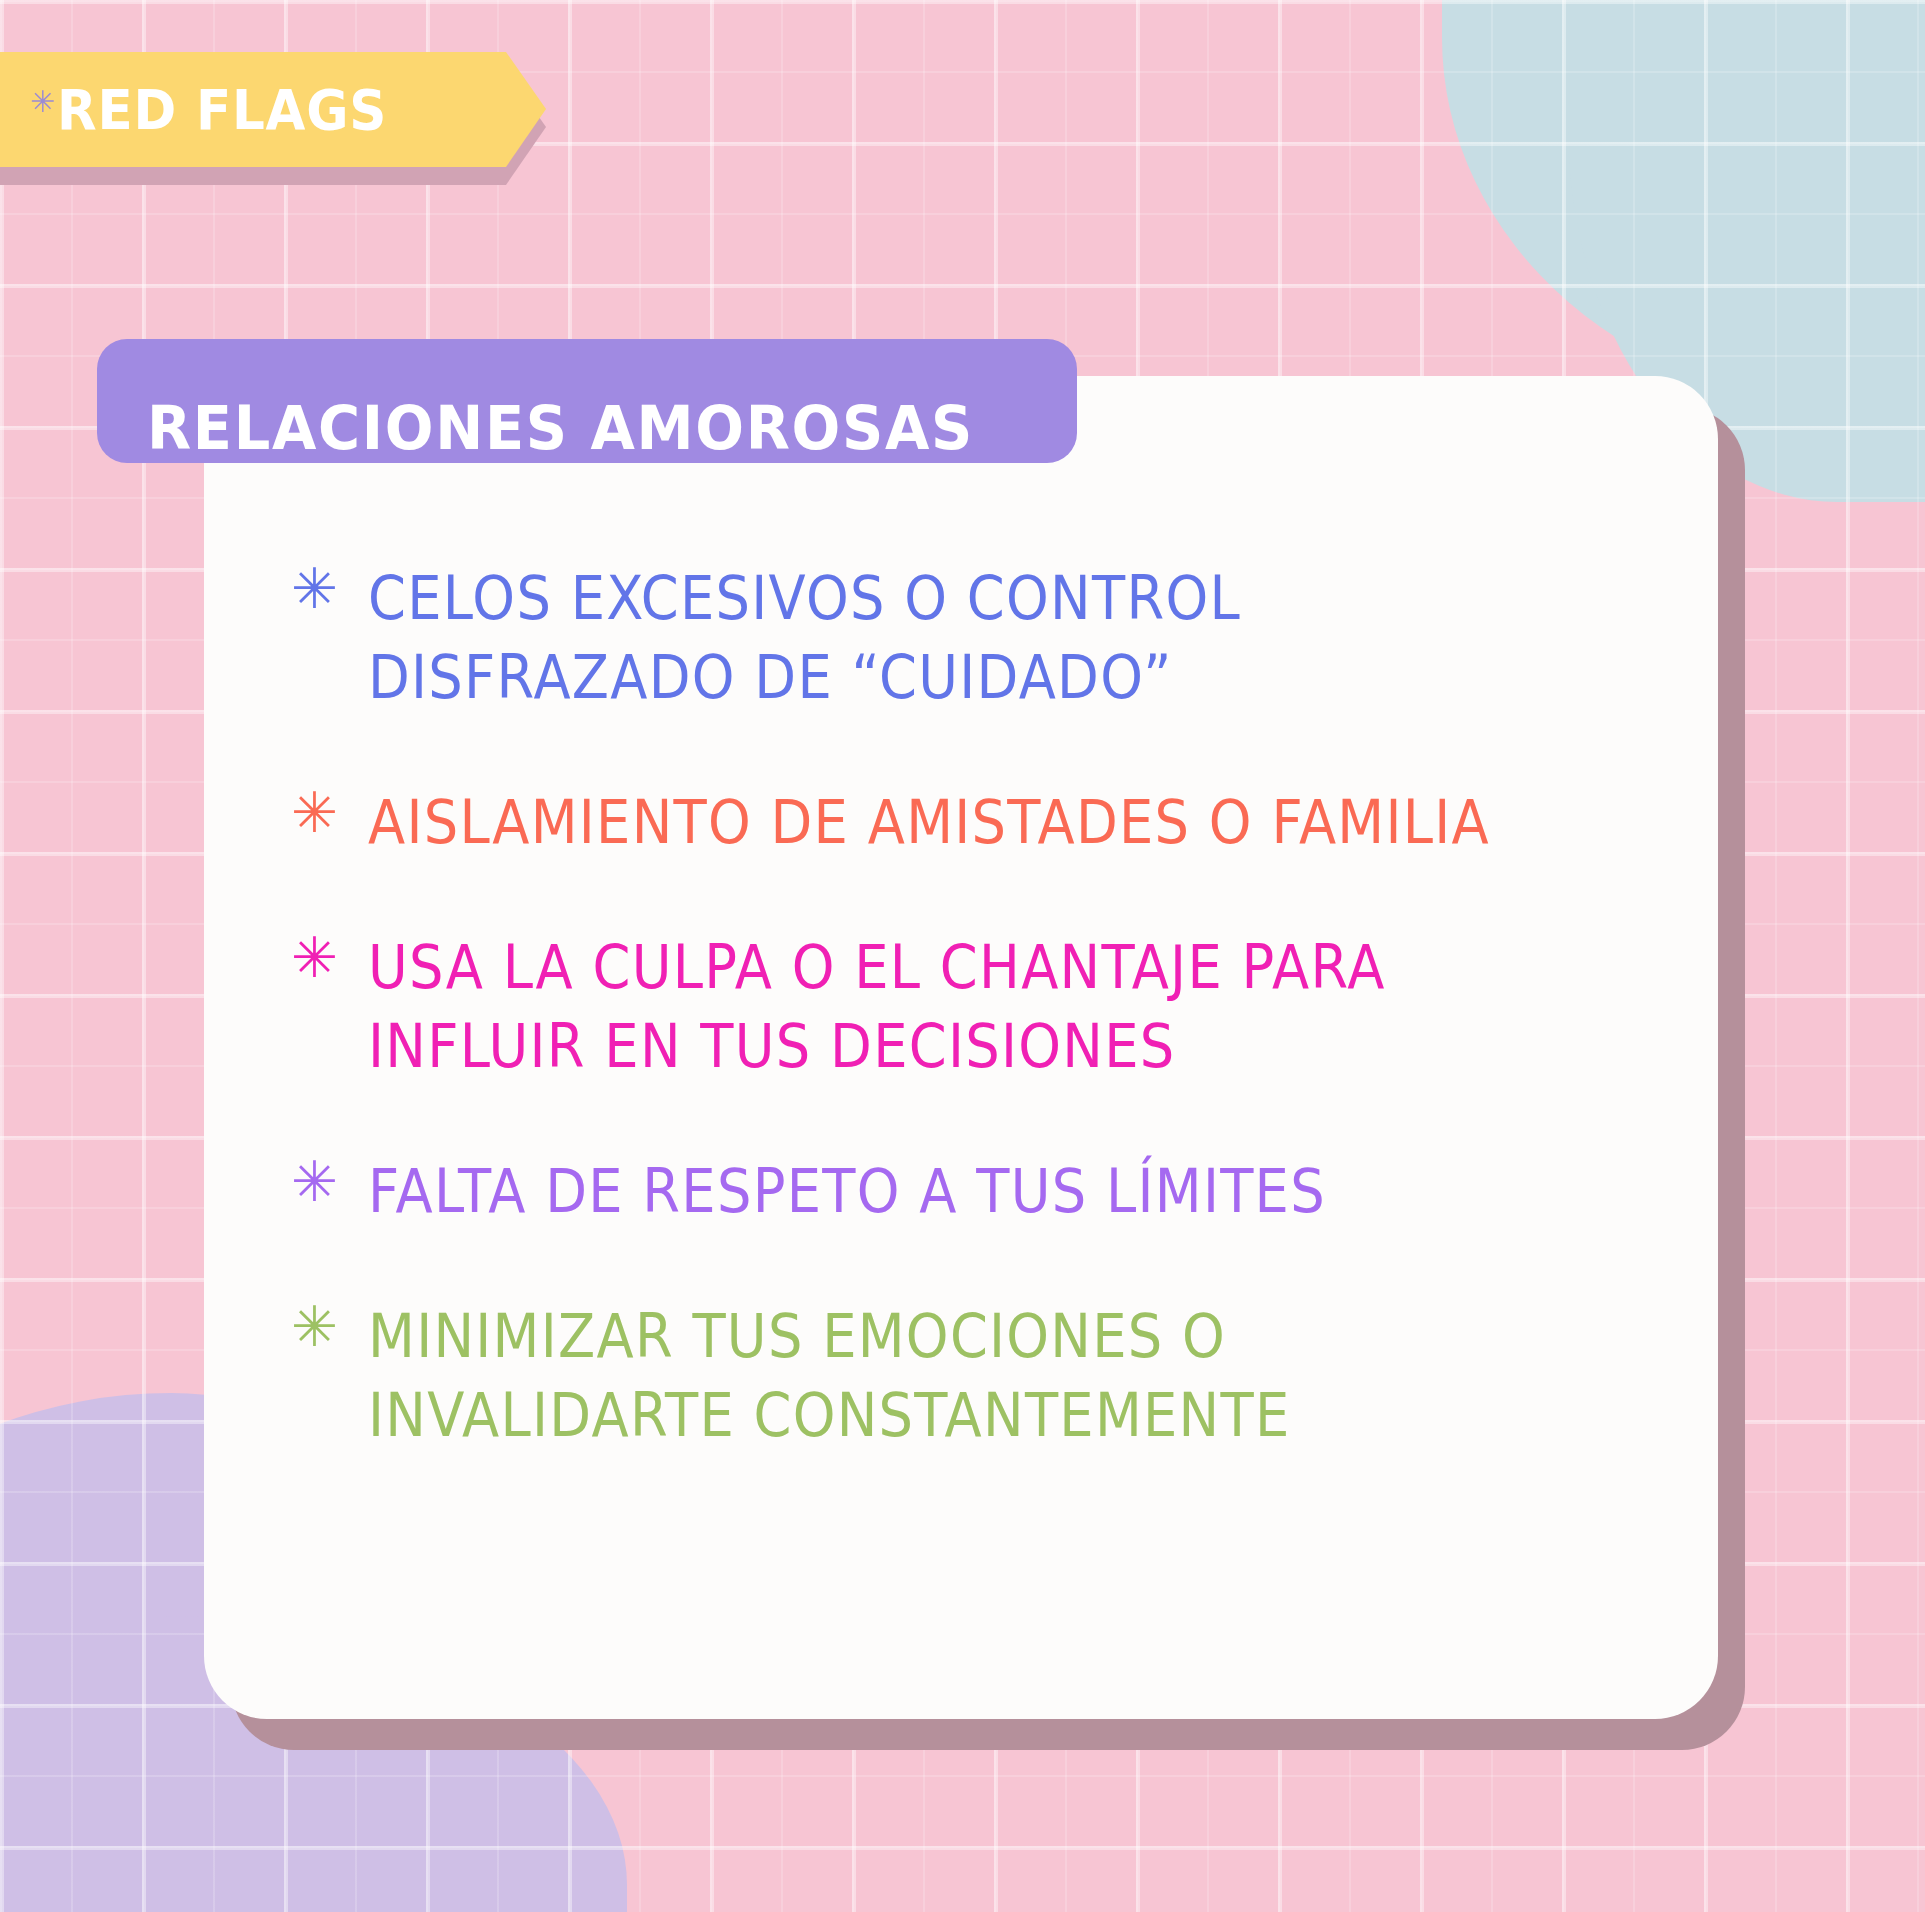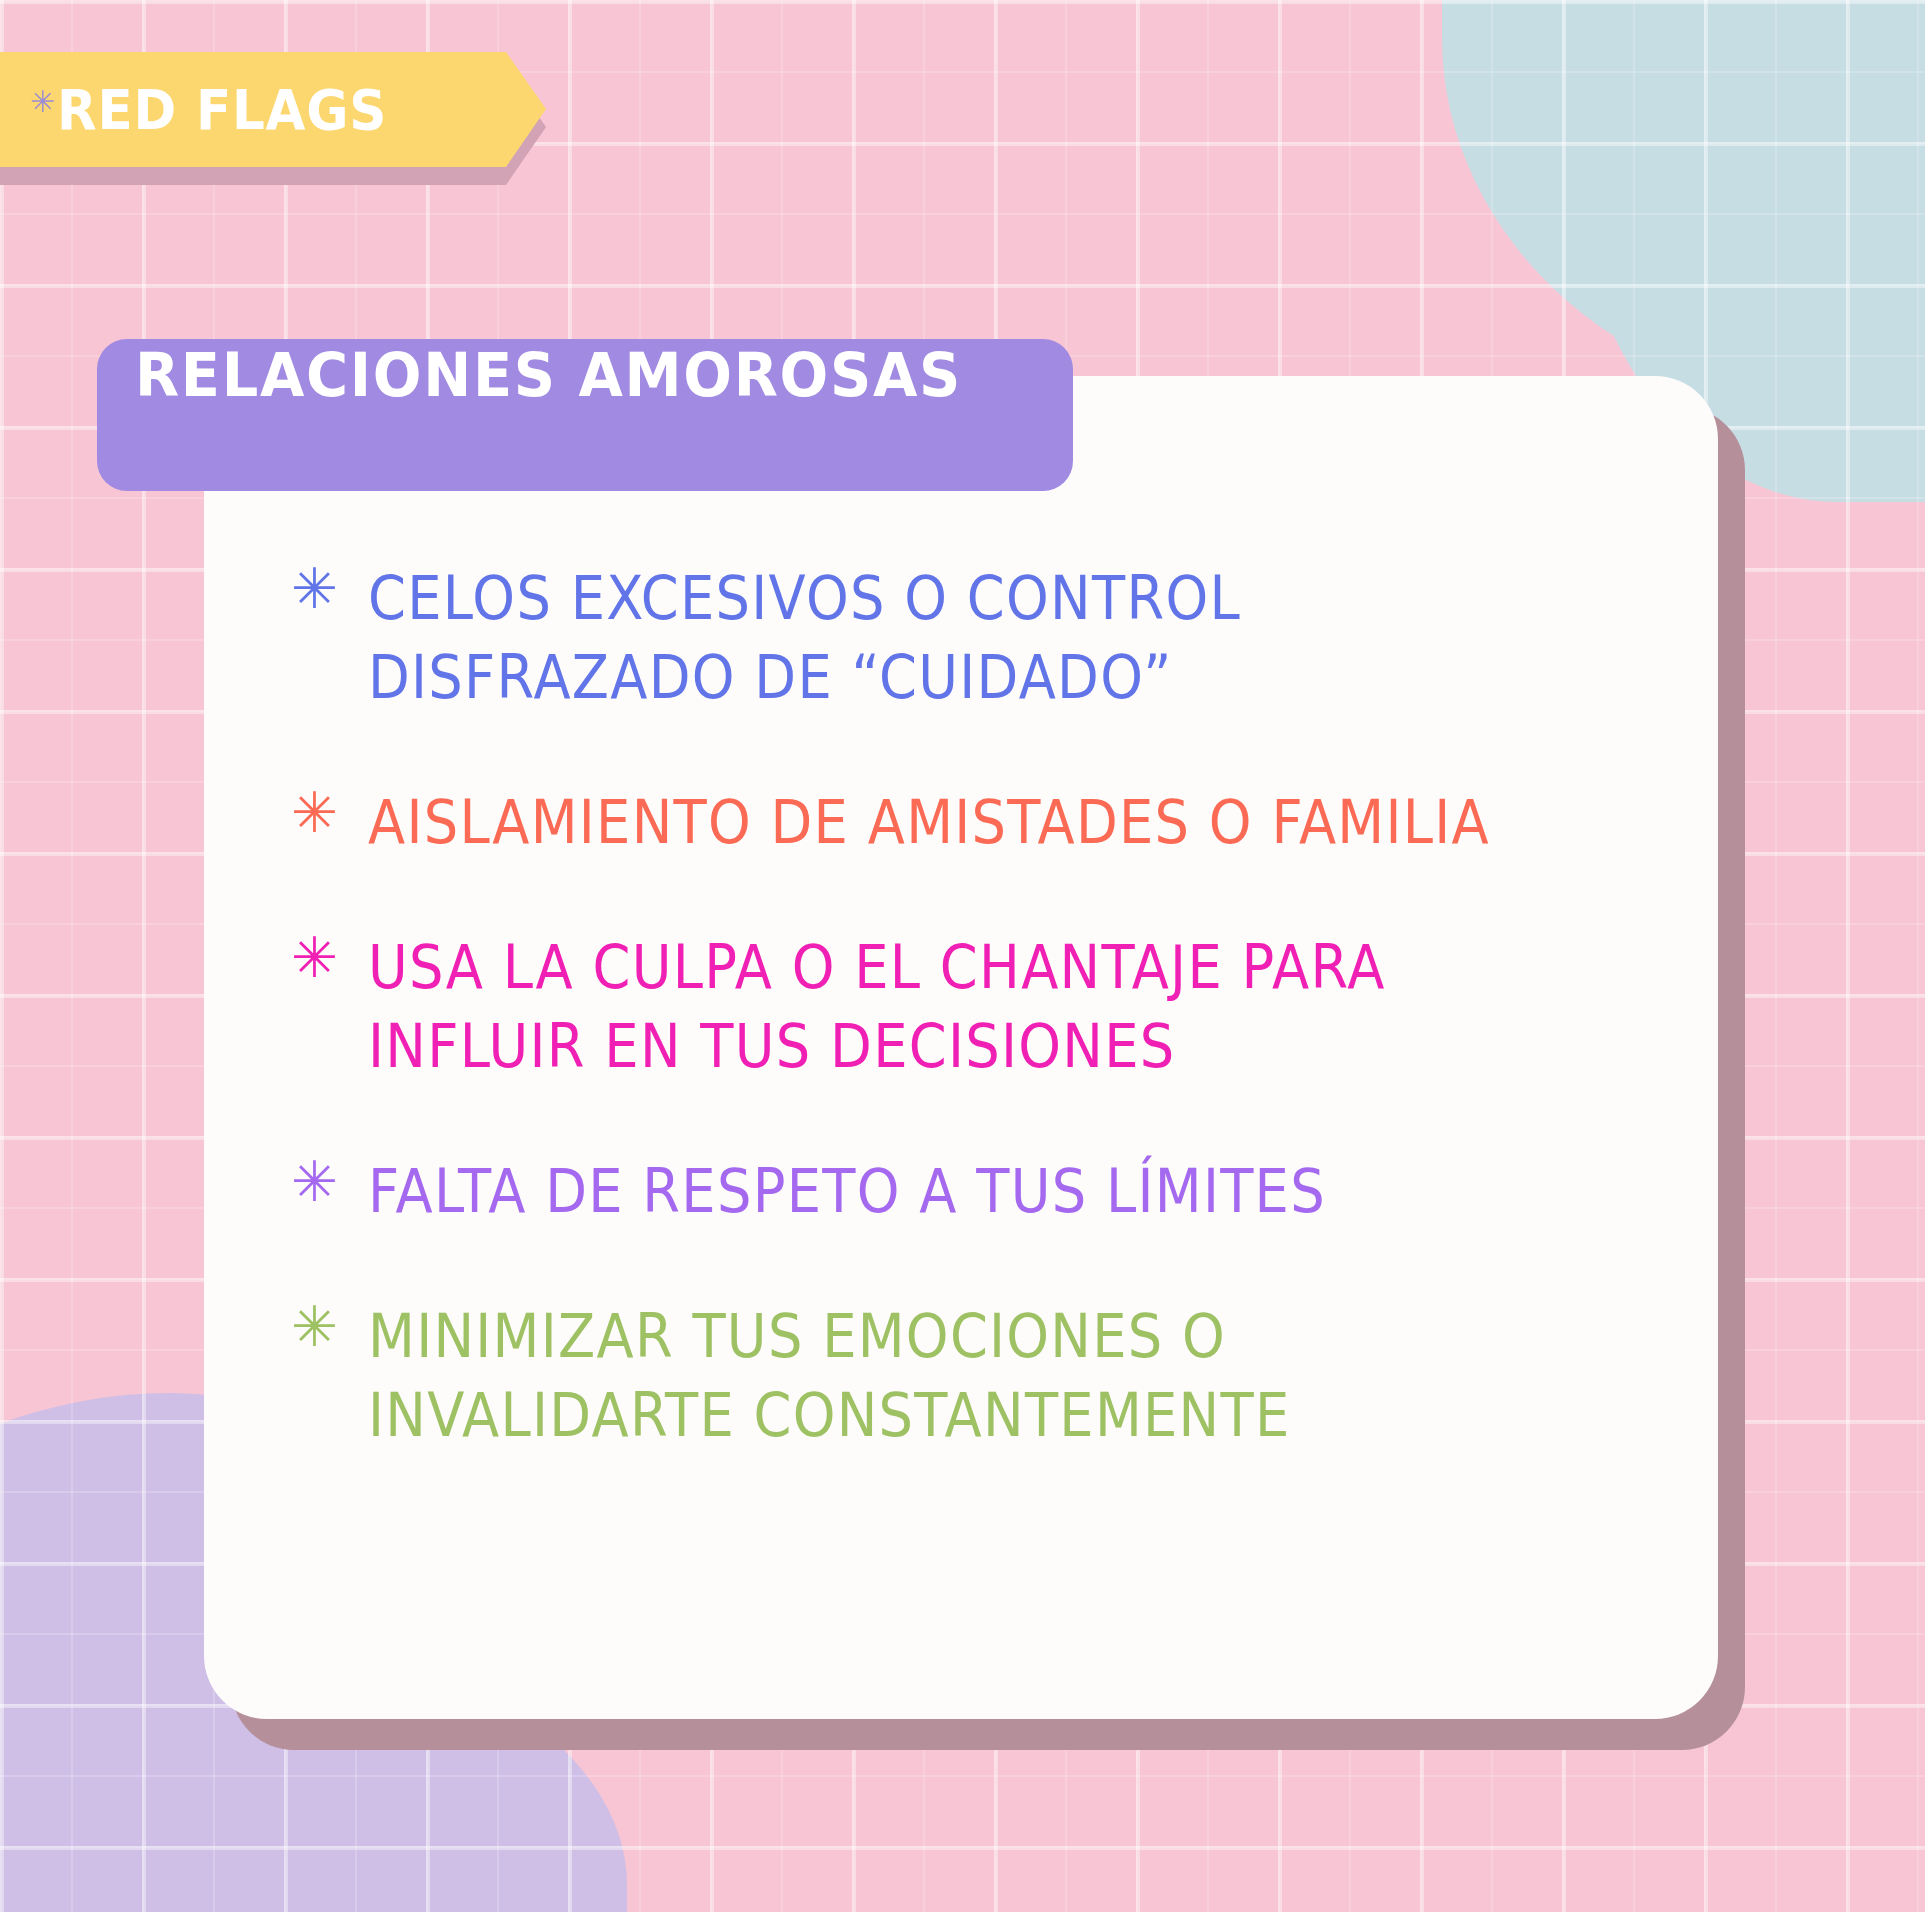--- a/index.html
+++ b/index.html
@@ -140,26 +140,26 @@
     background: #fdfcfb;
     border-radius: 63px;
   }
 
   
   .title-pill {
     position: absolute;
     left: 97px;
     top: 339px;
     min-width: 976px;
-    height: 152px;
+    height: 124px;
     background: #a08ae2;
     border-radius: 30px;
     display: flex;
-    align-items: flex-start;
-    padding: 0 38px;
+    align-items: flex-end;
+    padding: 0 50px;
     box-sizing: border-box;
   }
   .title-text {
     color: #ffffff;
     font-family: "DejaVu Sans", sans-serif;
     font-weight: 700;
     font-size: 61px;
     letter-spacing: 1.8px;
     transform: scaleX(0.94);
     transform-origin: left center;

